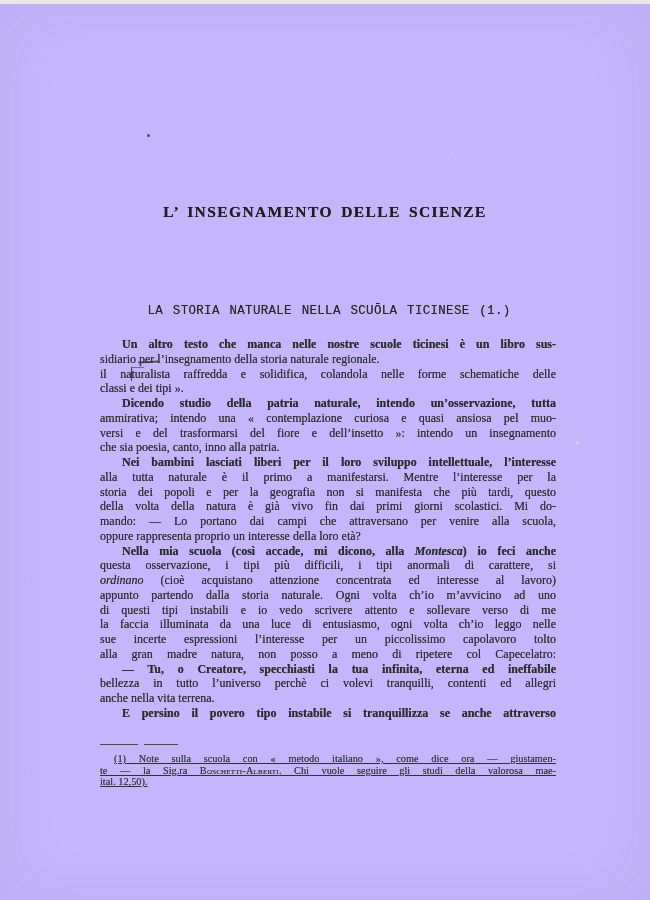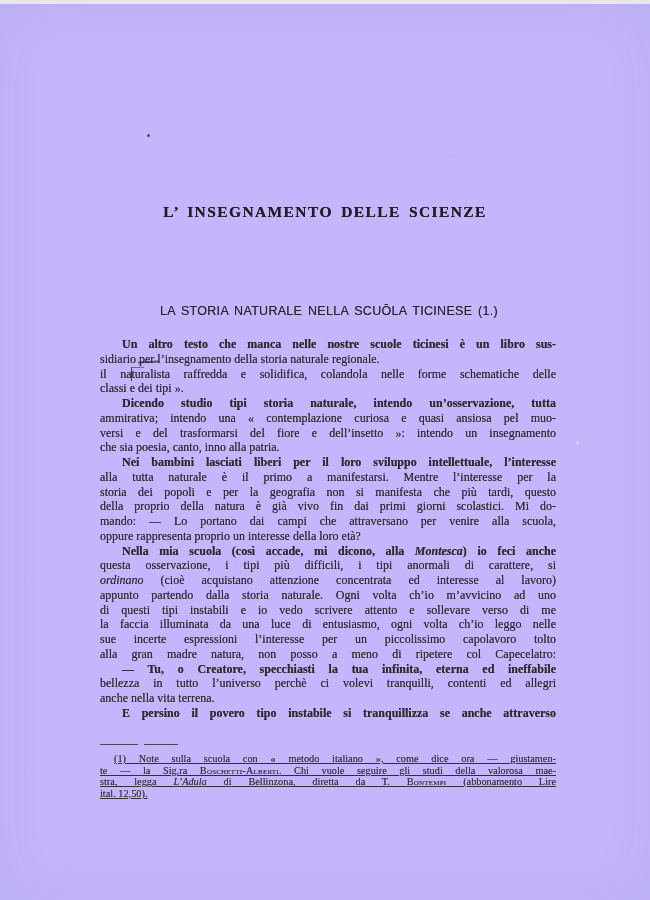--- a/index.html
+++ b/index.html
@@ -13,21 +13,21 @@
     position:absolute;top:199px;left:0;right:0;margin:0;
     text-align:center;font-size:15.5px;font-weight:700;
     letter-spacing:1.4px;word-spacing:3px;color:#1e1e1e;
     text-shadow:0 0 .5px rgba(30,30,30,.8);
     font-family:"Liberation Serif", serif;
   }
   .subtitle{
     position:absolute;top:300px;left:0;right:0;margin:0;
     text-align:center;font-size:12.5px;font-weight:400;
     letter-spacing:.3px;word-spacing:2px;color:#262626;
-    font-family:Liberation Sans, sans-serif;
+    font-family:Liberation Mono, monospace;
     text-shadow:0 0 .3px rgba(38,38,38,.6);
     padding-left:8px;
   }
   .body-text{
     position:absolute;left:100px;top:333px;width:456px;
     font-size:12px;line-height:14.75px;color:#2b2b2b;
     text-shadow:0 0 .35px rgba(43,43,43,.65);
   }
   .bline{text-align:justify;text-align-last:justify;height:14.75px;overflow:hidden;}
   .bline.ind{text-indent:22px;font-weight:bold;}
@@ -70,28 +70,28 @@
 
   <h1 class="title">L’ INSEGNAMENTO DELLE SCIENZE</h1>
 
   <h2 class="subtitle">LA STORIA NATURALE NELLA SCUŌLA TICINESE (1.)</h2>
 
   <div class="body-text" id="body-text">
       <div class="bline ind">Un altro testo che manca nelle nostre scuole ticinesi è un libro sus-</div>
       <div class="bline end">sidiario per l’insegnamento della storia naturale regionale.</div>
       <div class="bline">il naturalista raffredda e solidifica, colandola nelle forme schematiche delle</div>
       <div class="bline end">classi e dei tipi ».</div>
-      <div class="bline ind">Dicendo studio tipi storia naturale, intendo un’osservazione, tutta</div>
+      <div class="bline ind">Dicendo studio della patria naturale, intendo un’osservazione, tutta</div>
       <div class="bline">ammirativa; intendo una « contemplazione curiosa e quasi ansiosa pel muo-</div>
       <div class="bline">versi e del trasformarsi del fiore e dell’insetto »: intendo un insegnamento</div>
       <div class="bline end">che sia poesia, canto, inno alla patria.</div>
       <div class="bline ind">Nei bambini lasciati liberi per il loro sviluppo intellettuale, l’interesse</div>
       <div class="bline">alla tutta naturale è il primo a manifestarsi. Mentre l’interesse per la</div>
       <div class="bline">storia dei popoli e per la geografia non si manifesta che più tardi, questo</div>
-      <div class="bline">della proprio della natura è già vivo fin dai primi giorni scolastici. Mi do-</div>
+      <div class="bline">della volta della natura è già vivo fin dai primi giorni scolastici. Mi do-</div>
       <div class="bline">mando: — Lo portano dai campi che attraversano per venire alla scuola,</div>
       <div class="bline end">oppure rappresenta proprio un interesse della loro età?</div>
       <div class="bline ind">Nella mia scuola (così accade, mi dicono, alla <i>Montesca</i>) io feci anche</div>
       <div class="bline">questa osservazione, i tipi più difficili, i tipi anormali di carattere, si</div>
       <div class="bline"><i>ordinano</i> (cioè acquistano attenzione concentrata ed interesse al lavoro)</div>
       <div class="bline">appunto partendo dalla storia naturale. Ogni volta ch’io m’avvicino ad uno</div>
       <div class="bline">di questi tipi instabili e io vedo scrivere attento e sollevare verso di me</div>
       <div class="bline">la faccia illuminata da una luce di entusiasmo, ogni volta ch’io leggo nelle</div>
       <div class="bline">sue incerte espressioni l’interesse per un piccolissimo capolavoro tolto</div>
       <div class="bline">alla gran madre natura, non posso a meno di ripetere col Capecelatro:</div>
@@ -102,21 +102,20 @@
     </div>
 
   <div class="fnrule">
     <span class="s1"></span>
     <span class="s2"></span>
   </div>
 
   <div class="fnote" id="footnote">
       <div class="fline ind">(1) Note sulla scuola con « metodo italiano », come dice ora — giustamen-</div>
       <div class="fline">te — la Sig.ra <span class="sc">Boschetti-Alberti</span>. Chi vuole seguire gli studi della valorosa mae-</div>
-      <div class="fline">stra, legga <i>L’Adula</i> di Bellinzona, diretta da T. <span class="sc">Bontempi</span> (abbonamento Lire</div>
       <div class="fline end">ital. 12,50).</div>
     </div>
 
   <div class="pen-bracket"></div>
   <div class="pen-underline"></div>
 
   <div class="speck s-1"></div>
   <div class="speck s-2"></div>
   <div class="speck s-3"></div>
   <div class="speck s-4"></div>

